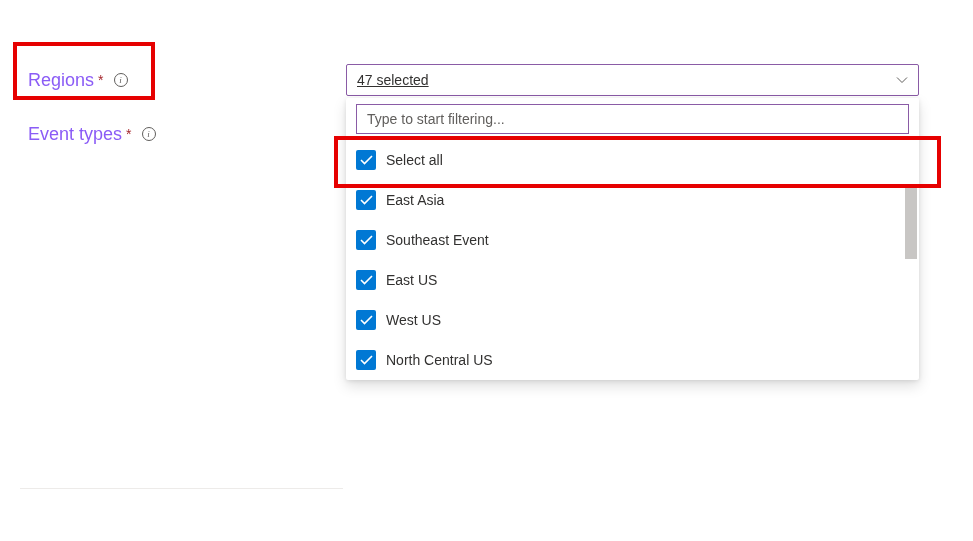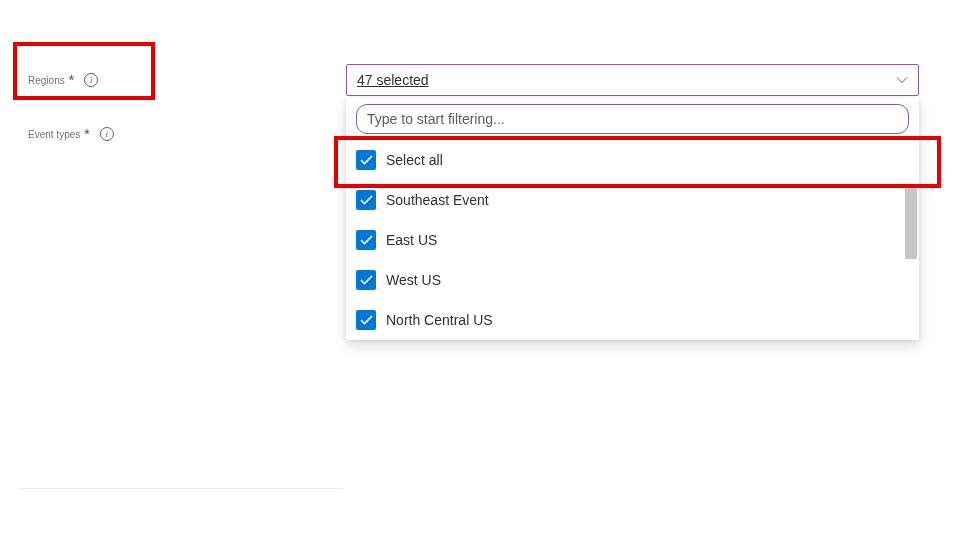--- a/index.html
+++ b/index.html
@@ -23,22 +23,22 @@
       padding-top: 8px;
     }
     .label-group {
       display: flex;
       align-items: center;
       width: 318px;
       height: 32px;
       flex-shrink: 0;
     }
     .label-text {
-      color: #737373;
-      font-size: 10px;
+      color: #8b5cf6;
+      font-size: 18px;
     }
     .required-asterisk {
       color: #a4262c;
       margin-left: 4px;
     }
     .info-icon {
       display: inline-flex;
       align-items: center;
       justify-content: center;
       width: 14px;
@@ -89,21 +89,21 @@
       z-index: 10;
       padding-top: 6px;
     }
     .filter-input-wrap {
       padding: 0 10px 6px 10px;
     }
     .filter-input {
       width: 100%;
       height: 30px;
       border: 1px solid #8a5ba6;
-      border-radius: 11px;
+      border-radius: 0;
       padding: 0 10px;
       font-family: inherit;
       font-size: 14px;
       color: #323130;
       outline: none;
     }
     .filter-input::placeholder {
       color: #605e5c;
     }
     .options-scroll {
@@ -210,20 +210,28 @@
               </svg>
           </span>
           <span class="option-label">Select all</span>
         </div>
         <div class="option-item">
           <span class="checkbox">
             <svg width="13" height="10" viewBox="0 0 13 10">
                 <path d="M1 5 L4.5 8.5 L12 1" stroke="#ffffff" stroke-width="1.6" fill="none"></path>
               </svg>
           </span>
+          <span class="option-label">East Asia</span>
+        </div>
+        <div class="option-item">
+          <span class="checkbox">
+            <svg width="13" height="10" viewBox="0 0 13 10">
+                <path d="M1 5 L4.5 8.5 L12 1" stroke="#ffffff" stroke-width="1.6" fill="none"></path>
+              </svg>
+          </span>
           <span class="option-label">Southeast Event</span>
         </div>
         <div class="option-item">
           <span class="checkbox">
             <svg width="13" height="10" viewBox="0 0 13 10">
                 <path d="M1 5 L4.5 8.5 L12 1" stroke="#ffffff" stroke-width="1.6" fill="none"></path>
               </svg>
           </span>
           <span class="option-label">East US</span>
         </div>

